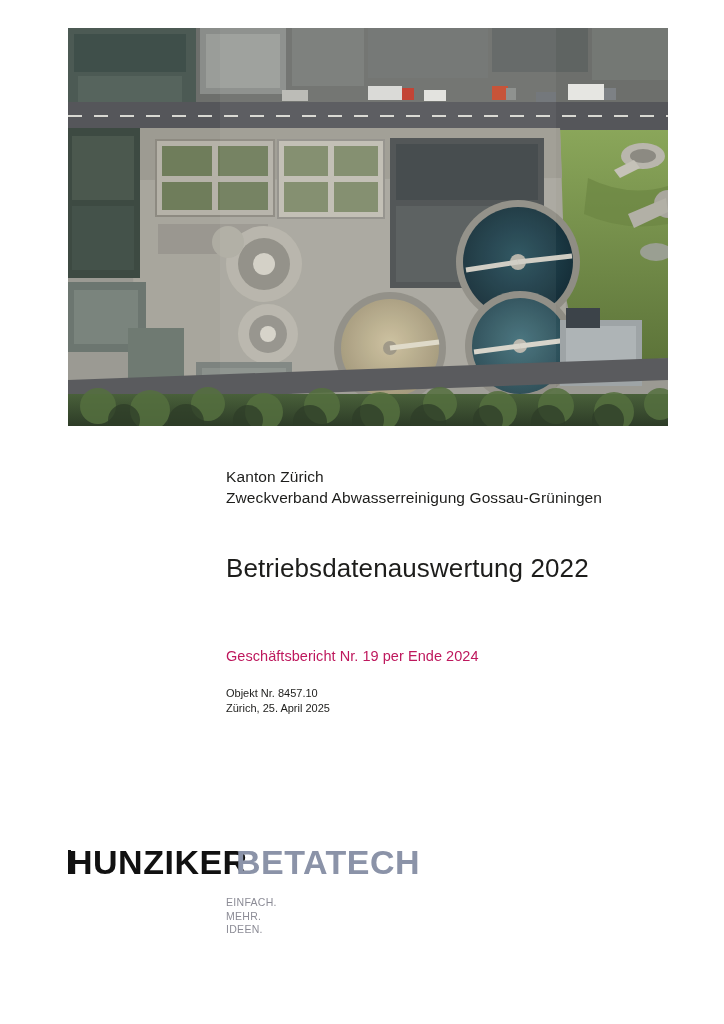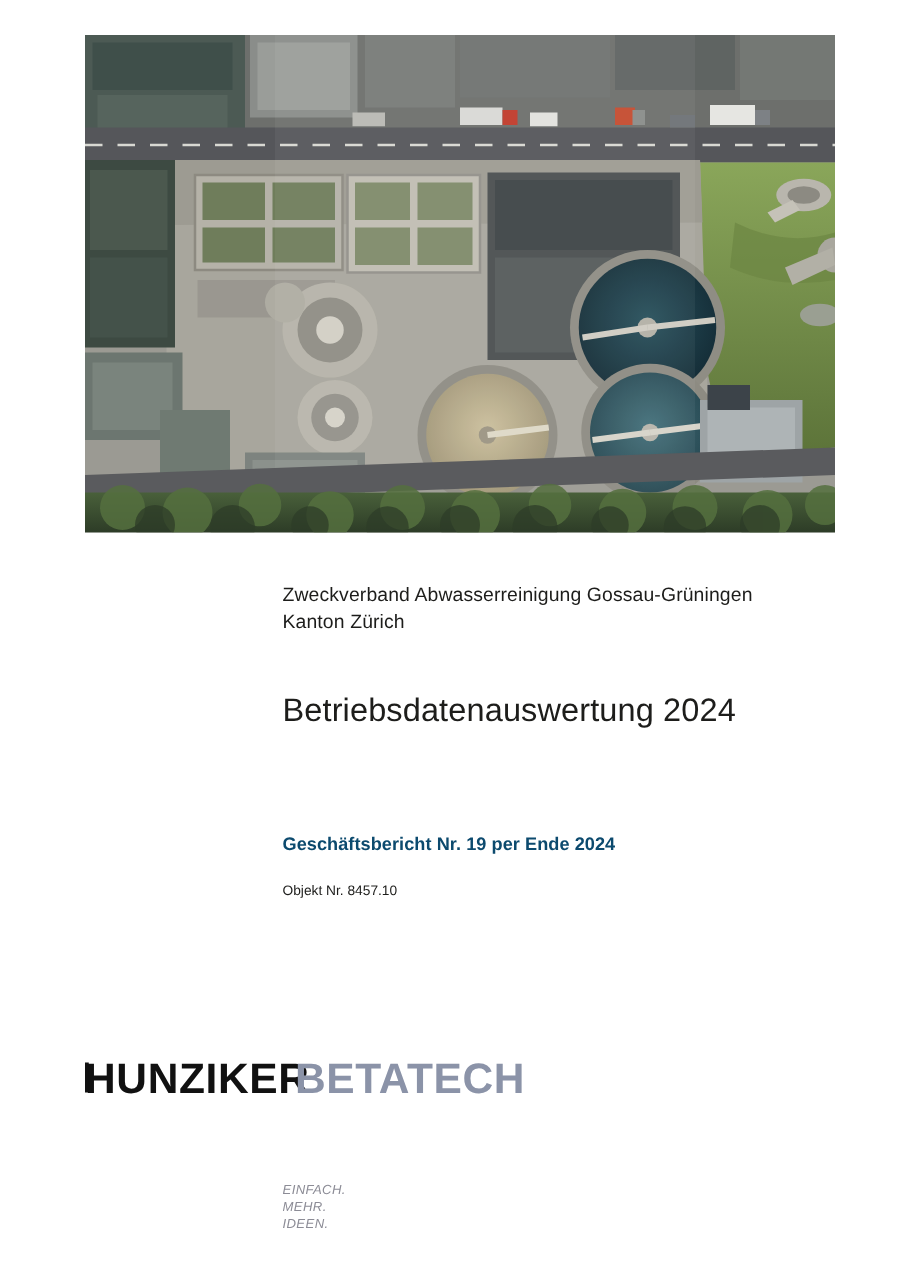--- a/index.html
+++ b/index.html
@@ -43,24 +43,24 @@
   }
   .doc-title {
     margin-top: 44px;
     font-size: 26px;
     line-height: 32px;
     color: #1d1d1b;
     letter-spacing: 0.1px;
     font-weight: 400;
   }
   .report-no {
-    margin-top: 84px;
+    margin-top: 64px;
     font-size: 14.5px;
-    font-weight: bold;
-    color: #0c4a6e;
+    font-weight: normal;
+    color: #be185d;
     letter-spacing: 0.05px;
   }
   .meta-line {
     font-size: 11px;
     line-height: 15px;
     color: #1d1d1b;
   }
   .meta-first { margin-top: 22px; }
 
   
@@ -70,26 +70,25 @@
     top: 842px;
     width: 360px;
     height: 42px;
   }
   .logo svg { display: block; }
 
   
   .claim {
     position: absolute;
     left: 226px;
-    top: 946px;
+    top: 896px;
     font-size: 10.5px;
     line-height: 13.5px;
     color: #8c8c96;
     letter-spacing: 0.3px;
-    font-style: italic;
   }
 </style>
 </head>
 <body>
 
 <div class="cover-photo">
   <svg class="photo-svg" viewBox="0 0 600 398" preserveAspectRatio="none">
     <defs>
       <linearGradient id="gGrass" x1="0" y1="0" x2="0" y2="1">
         <stop offset="0%" stop-color="#8aa65a"></stop>
@@ -239,27 +238,28 @@
       <circle cx="300" cy="392" r="16"></circle>
       <circle cx="360" cy="394" r="18"></circle>
       <circle cx="420" cy="392" r="15"></circle>
       <circle cx="480" cy="394" r="17"></circle>
       <circle cx="540" cy="392" r="16"></circle>
     </g>
   </svg>
 </div>
 
 <div class="title-block">
+  <div class="org-line">Kanton Zürich</div>
   <div class="org-line">Zweckverband Abwasserreinigung Gossau-Grüningen</div>
-  <div class="org-line">Kanton Zürich</div>
-
-  <div class="doc-title">Betriebsdatenauswertung 2024</div>
+
+  <div class="doc-title">Betriebsdatenauswertung 2022</div>
 
   <div class="report-no">Geschäftsbericht Nr. 19 per Ende 2024</div>
   <div class="meta-line meta-first">Objekt Nr. 8457.10</div>
+  <div class="meta-line">Zürich, 25. April 2025</div>
 </div>
 
 <div class="logo">
   <svg width="360" height="42" viewBox="0 0 360 42">
     <text x="0" y="32" font-family="'Liberation Sans', sans-serif" font-size="34" font-weight="bold" letter-spacing="0.5" fill="#111111">HUNZIKER</text>
     <text x="168" y="32" font-family="'Liberation Sans', sans-serif" font-size="34" font-weight="bold" letter-spacing="0.5" fill="#8b93a8">BETATECH</text>
     <rect x="0" y="8" width="3" height="24" fill="#111111"></rect>
   </svg>
 </div>
 

